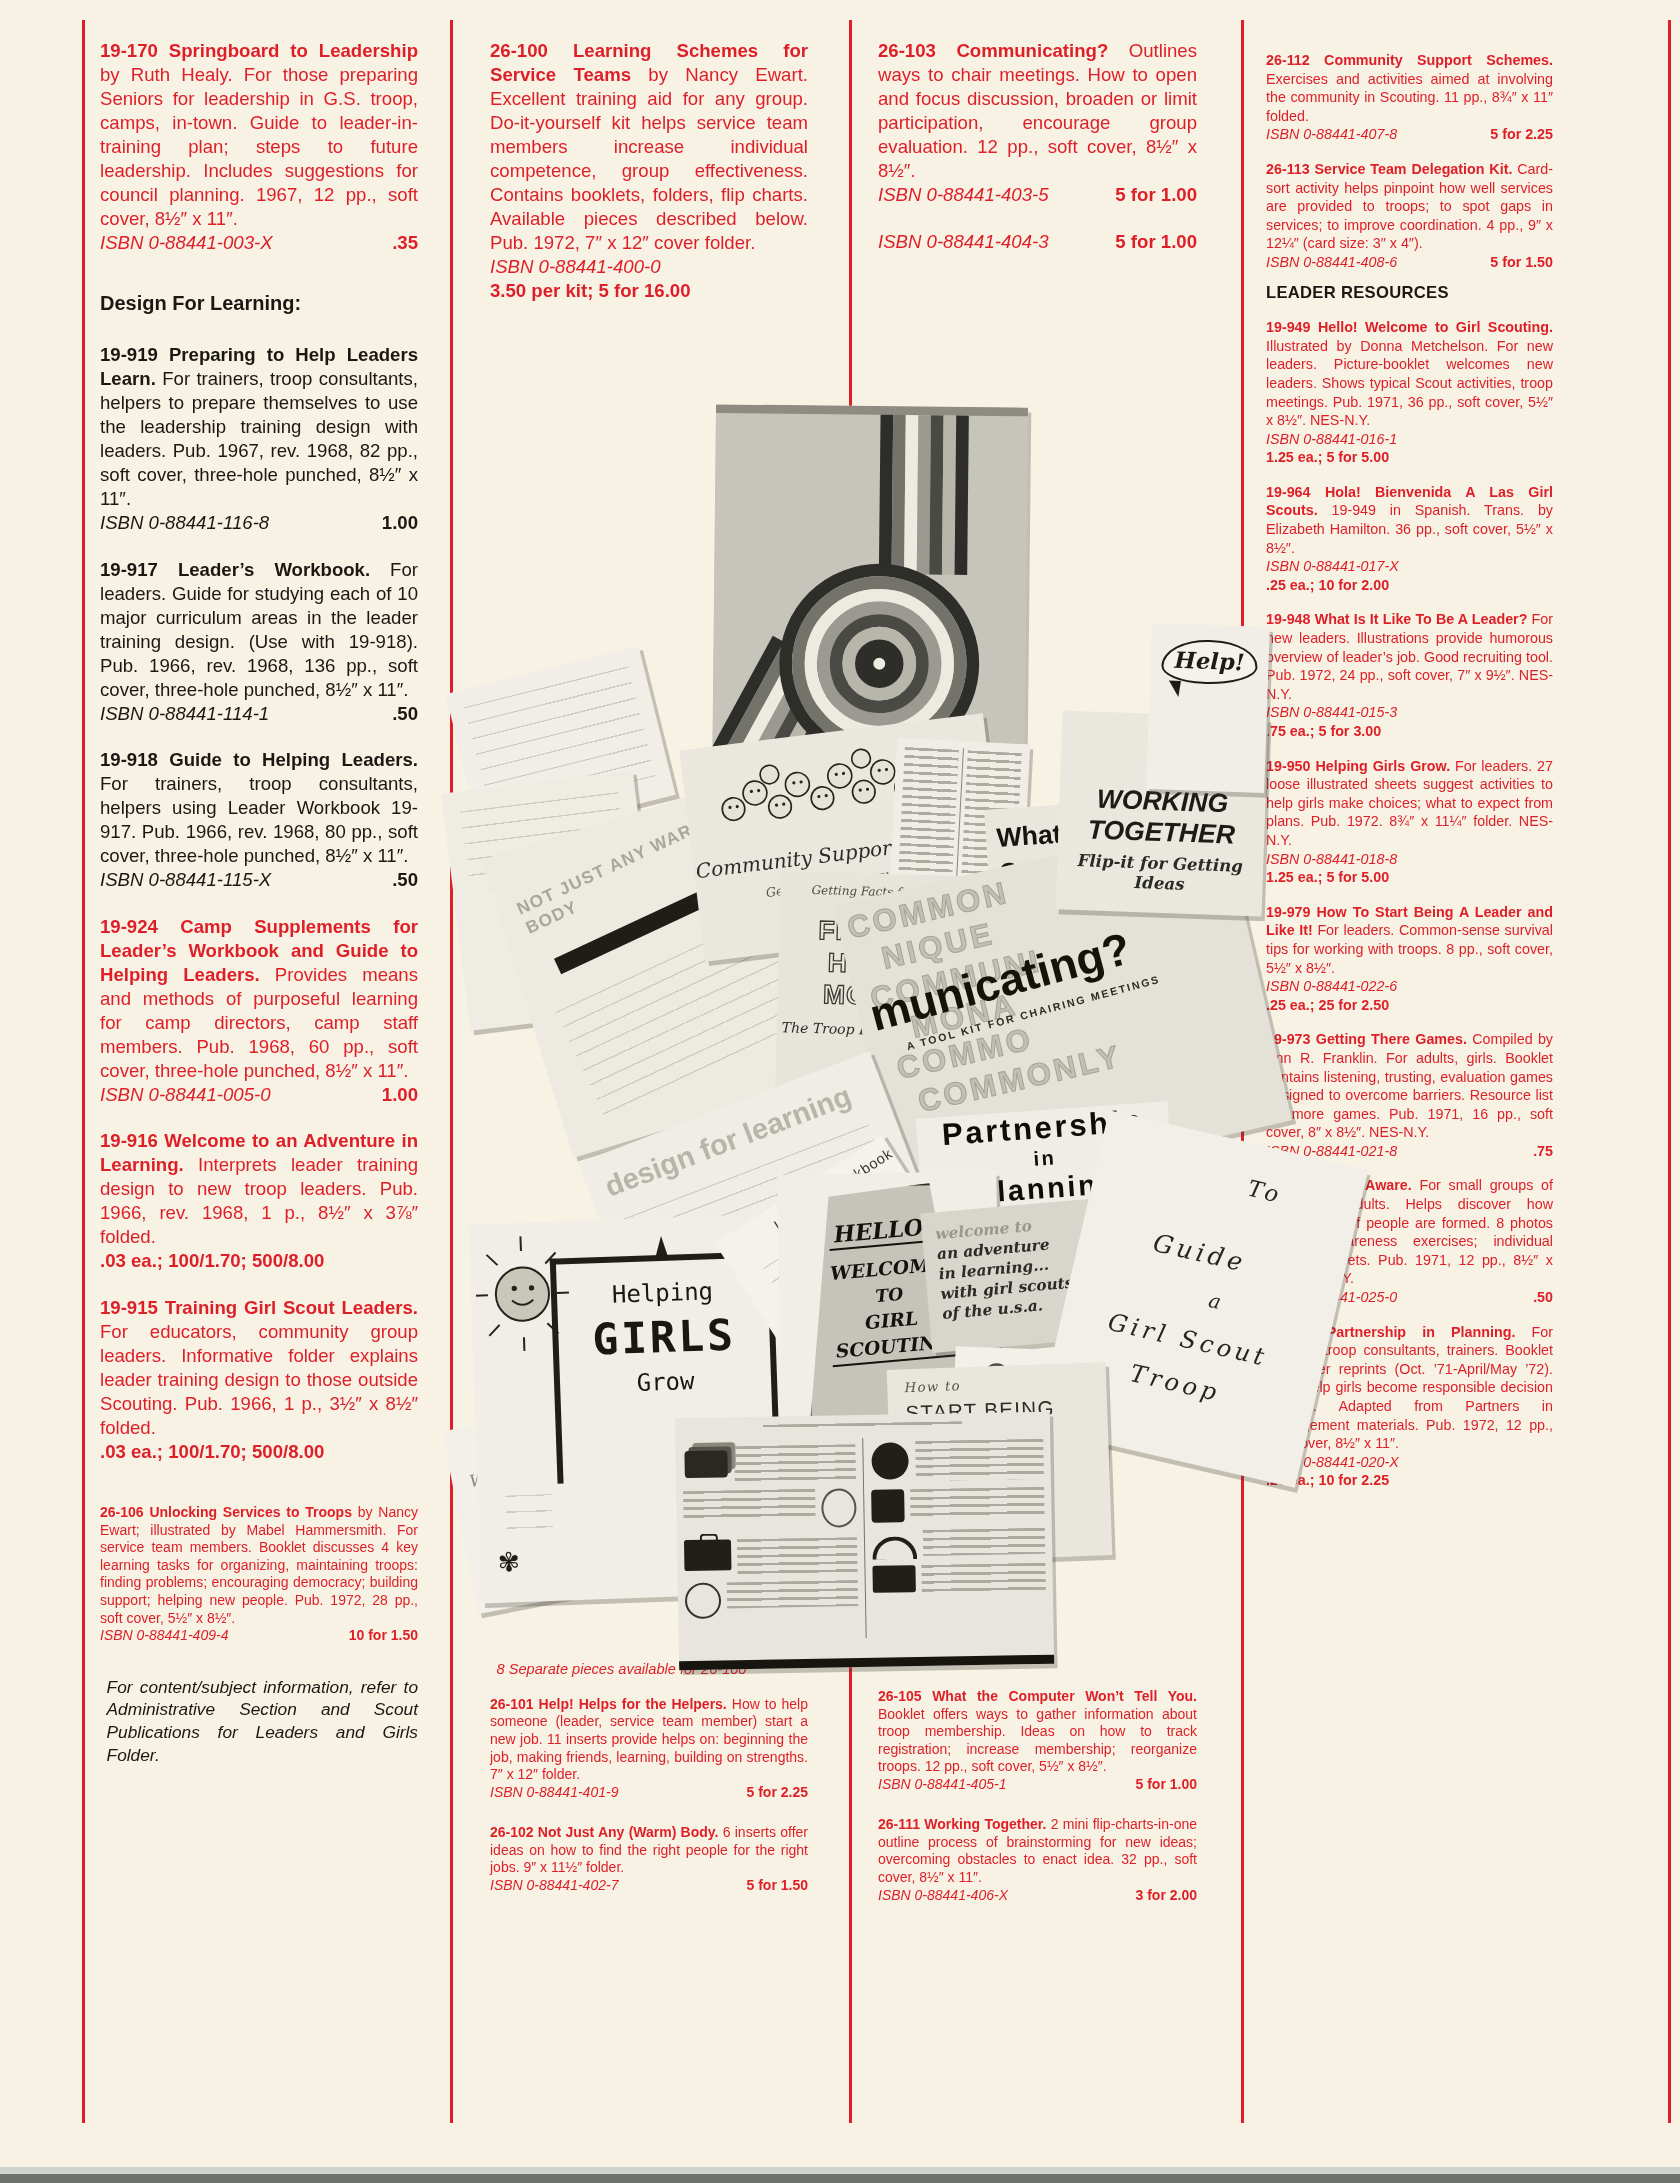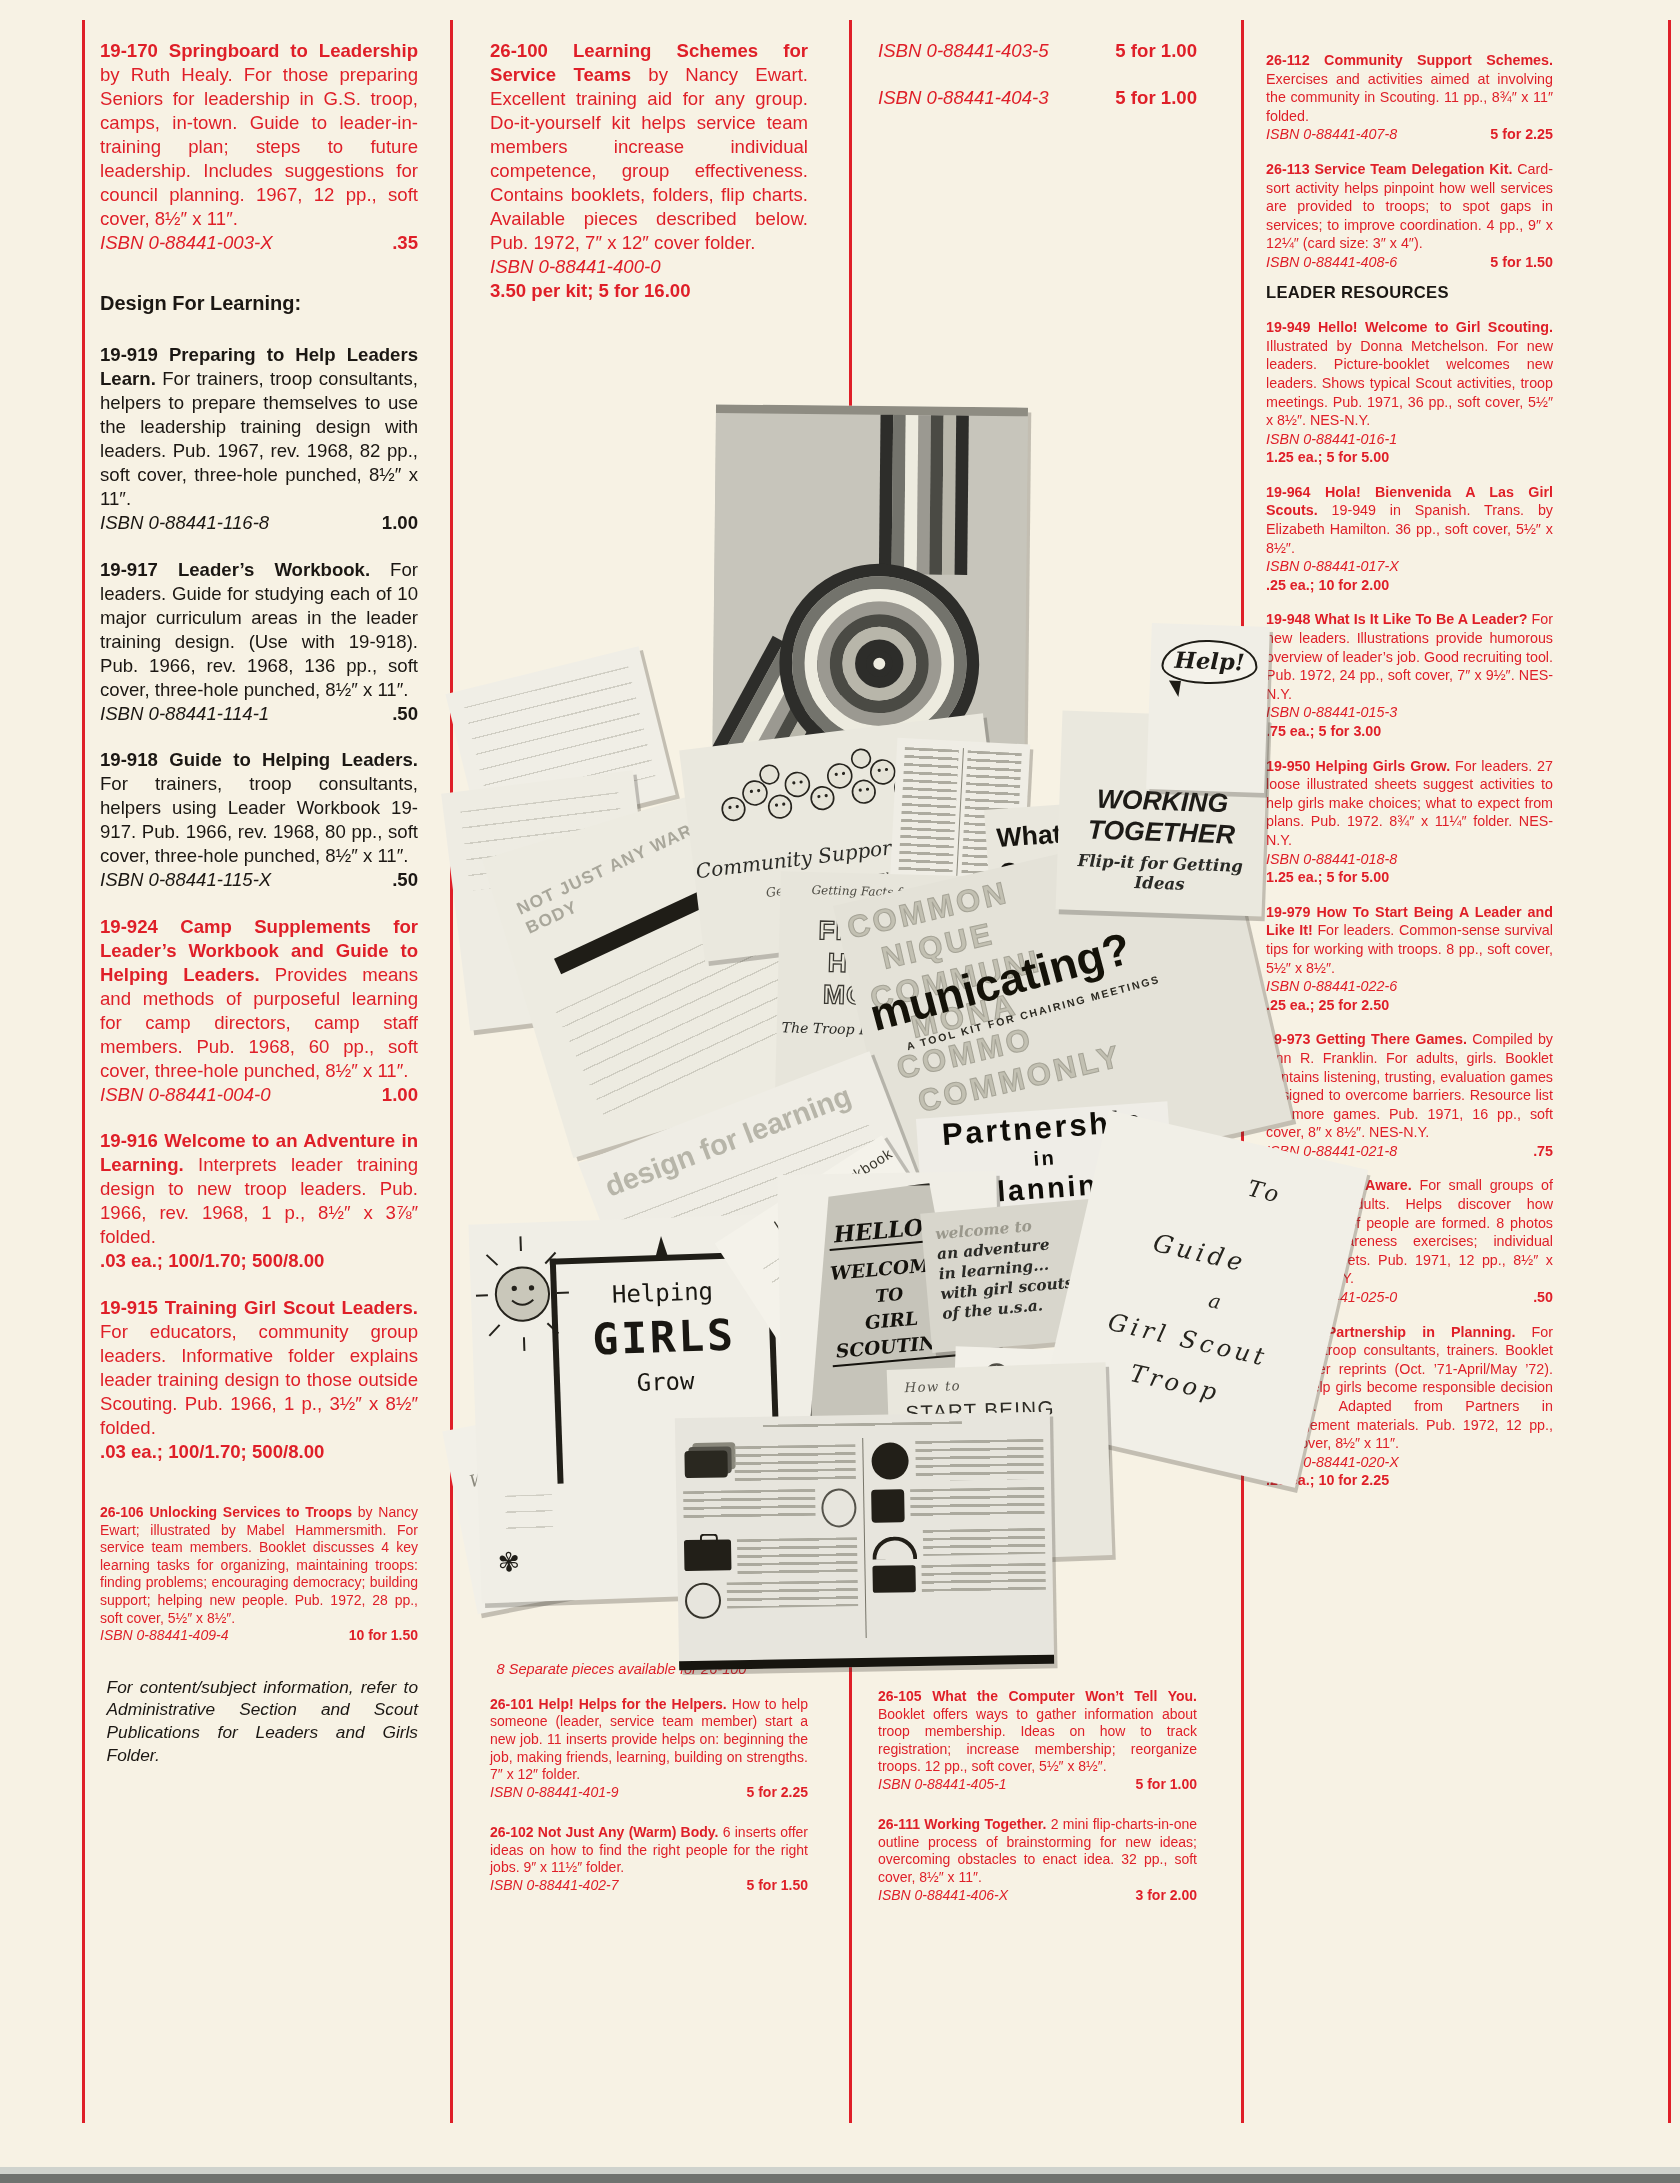--- a/index.html
+++ b/index.html
@@ -72,21 +72,21 @@
     <div class="entry black">
       <p class="jtext"><b>19-918 Guide to Helping Leaders. </b><span>For trainers, troop consultants, helpers using Leader Workbook 19-917. Pub. 1966, rev. 1968, 80 pp., soft cover, three-hole punched, 8½″ x 11″.</span></p>
       <div class="isbn-row">
           <span class="isbn">ISBN 0-88441-115-X</span>
           <span class="price">.50</span>
         </div>
     </div>
     <div class="entry">
       <p class="jtext"><b>19-924 Camp Supplements for Leader’s Workbook and Guide to Helping Leaders. </b><span>Provides means and methods of purposeful learning for camp directors, camp staff members. Pub. 1968, 60 pp., soft cover, three-hole punched, 8½″ x 11″.</span></p>
       <div class="isbn-row">
-          <span class="isbn">ISBN 0-88441-004-0</span>
+          <span class="isbn">ISBN 0-88441-005-0</span>
           <span class="price">1.00</span>
         </div>
     </div>
     <div class="entry">
       <p class="jtext"><b>19-916 Welcome to an Adventure in Learning. </b><span>Interprets leader training design to new troop leaders. Pub. 1966, rev. 1968, 1 p., 8½″ x 3⅞″ folded.</span></p>
       <div class="price-row">.03 ea.; 100/1.70; 500/8.00</div>
     </div>
     <div class="entry">
       <p class="jtext"><b>19-915 Training Girl Scout Leaders. </b><span>For educators, community group leaders. Informative folder explains leader training design to those outside Scouting. Pub. 1966, 1 p., 3½″ x 8½″ folded.</span></p>
       <div class="price-row">.03 ea.; 100/1.70; 500/8.00</div>
@@ -124,20 +124,21 @@
       <p class="jtext"><b>26-102 Not Just Any (Warm) Body. </b><span>6 inserts offer ideas on how to find the right people for the right jobs. 9″ x 11½″ folder.</span></p>
       <div class="isbn-row">
           <span class="isbn">ISBN 0-88441-402-7</span>
           <span class="price">5 for 1.50</span>
         </div>
     </div>
   </div>
 
   <div class="col lg" style="left:878px;top:39px;width:319px;">
     <div class="entry">
+      <p class="jtext"><b>26-103 Communicating? </b><span>Outlines ways to chair meetings. How to open and focus discussion, broaden or limit participation, encourage group evaluation. 12 pp., soft cover, 8½″ x 8½″.</span></p>
       <div class="isbn-row">
           <span class="isbn">ISBN 0-88441-403-5</span>
           <span class="price">5 for 1.00</span>
         </div>
     </div>
     <div class="entry">
       <div class="isbn-row">
           <span class="isbn">ISBN 0-88441-404-3</span>
           <span class="price">5 for 1.00</span>
         </div>

